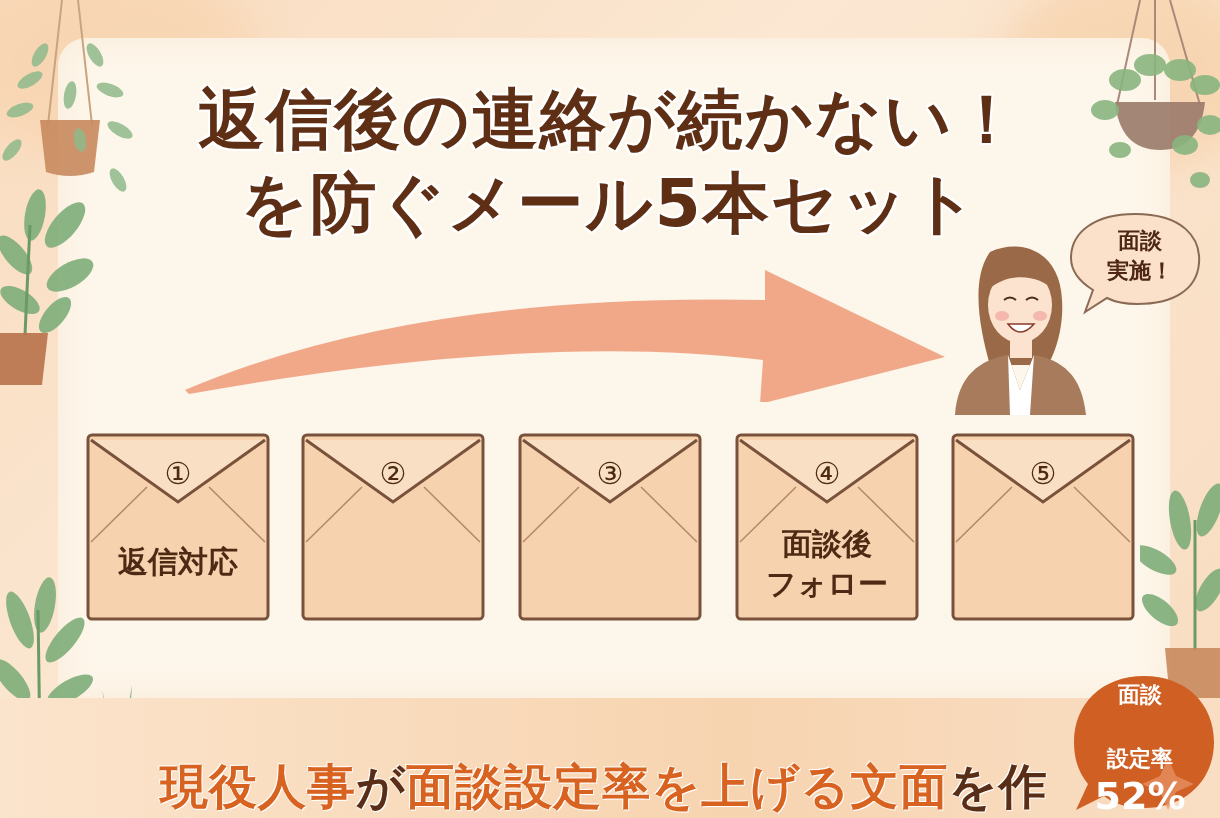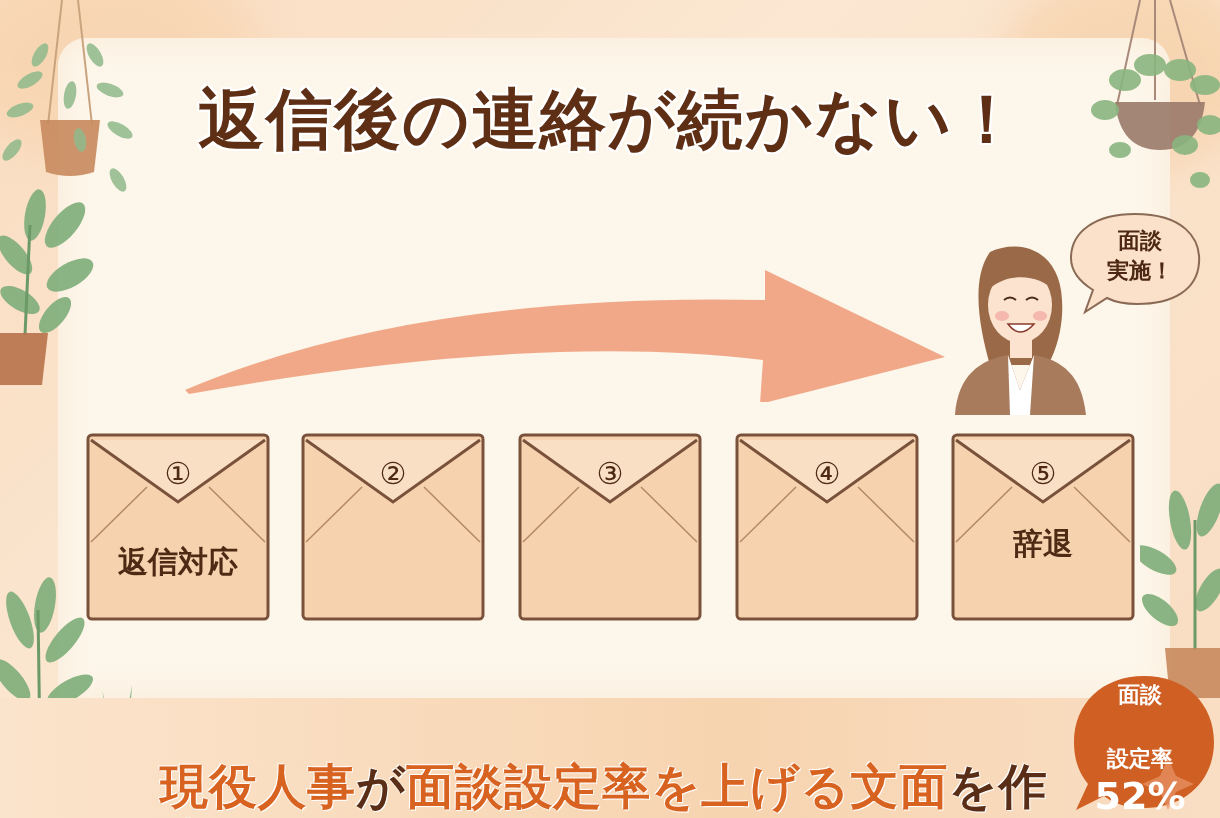--- a/index.html
+++ b/index.html
@@ -148,20 +148,21 @@
     <ellipse cx="15" cy="90" rx="10" ry="24" transform="rotate(-60 15 90)"></ellipse>
     <ellipse cx="20" cy="140" rx="10" ry="22" transform="rotate(-50 20 140)"></ellipse>
     <ellipse cx="70" cy="120" rx="10" ry="24" transform="rotate(30 70 120)"></ellipse>
   </g>
   <line x1="55" y1="50" x2="55" y2="180" stroke="#6b9a66" stroke-width="3"></line>
   <path d="M25 178 L90 178 L85 230 L30 230 Z" fill="#c88a5e" opacity=".9"></path>
 </svg>
 
 <div class="title">
   <div>返信後の連絡が続かない！</div>
+  <div>を防ぐメール5本セット</div>
 </div>
 
 <svg class="arrow" width="780" height="140">
   <path d="M10 128 Q240 30 590 38 L590 8 L770 95 L585 142 L588 98 Q360 70 14 132 Z" fill="#f0a07e" opacity=".9"></path>
 </svg>
 
 <svg class="bubble" width="140" height="110">
   <path d="M70 6 C118 6 136 30 134 55 C132 82 108 96 72 96 C60 96 50 94 42 90 L20 104 L28 82 C12 72 6 60 6 50 C6 24 30 6 70 6 Z" fill="#fbe1c9" stroke="#8a6a55" stroke-width="2"></path>
 </svg>
 <div class="bubble-text">
@@ -215,32 +216,35 @@
 </div>
 
 <div class="env" style="left:734px">
   <svg width="186" height="190">
     <rect x="3" y="3" width="180" height="184" rx="4" fill="#f6d3ae" stroke="#7a523c" stroke-width="3"></rect>
     <path d="M6 8 L93 70 L180 8" fill="#f9e0c5" stroke="#7a523c" stroke-width="3"></path>
     <line x1="6" y1="110" x2="62" y2="55" stroke="#b48868" stroke-width="1.5"></line>
     <line x1="180" y1="110" x2="124" y2="55" stroke="#b48868" stroke-width="1.5"></line>
   </svg>
   <div class="env-num">④</div>
+  <div class="env-label two">
+    <div>面談後</div>
+    <div>フォロー</div>
+  </div>
 </div>
 
 <div class="env" style="left:950px">
   <svg width="186" height="190">
     <rect x="3" y="3" width="180" height="184" rx="4" fill="#f6d3ae" stroke="#7a523c" stroke-width="3"></rect>
     <path d="M6 8 L93 70 L180 8" fill="#f9e0c5" stroke="#7a523c" stroke-width="3"></path>
     <line x1="6" y1="110" x2="62" y2="55" stroke="#b48868" stroke-width="1.5"></line>
     <line x1="180" y1="110" x2="124" y2="55" stroke="#b48868" stroke-width="1.5"></line>
   </svg>
   <div class="env-num">⑤</div>
   <div class="env-label two">
-    <div>辞退</div>
   </div>
 </div>
 
 <div class="bottom-band"></div>
 <div class="sub">
   <span class="o">現役人事</span><span class="b">が</span><span class="o">面談設定率を上げる文面</span><span class="b">を作成</span>
 </div>
 
 <svg class="badge" width="152" height="150">
   <path d="M76 8 C118 8 146 36 146 74 C146 112 118 140 76 140 C60 140 46 136 36 128 L8 142 L20 116 C10 104 6 90 6 74 C6 36 34 8 76 8 Z" fill="#cf5f22"></path>

